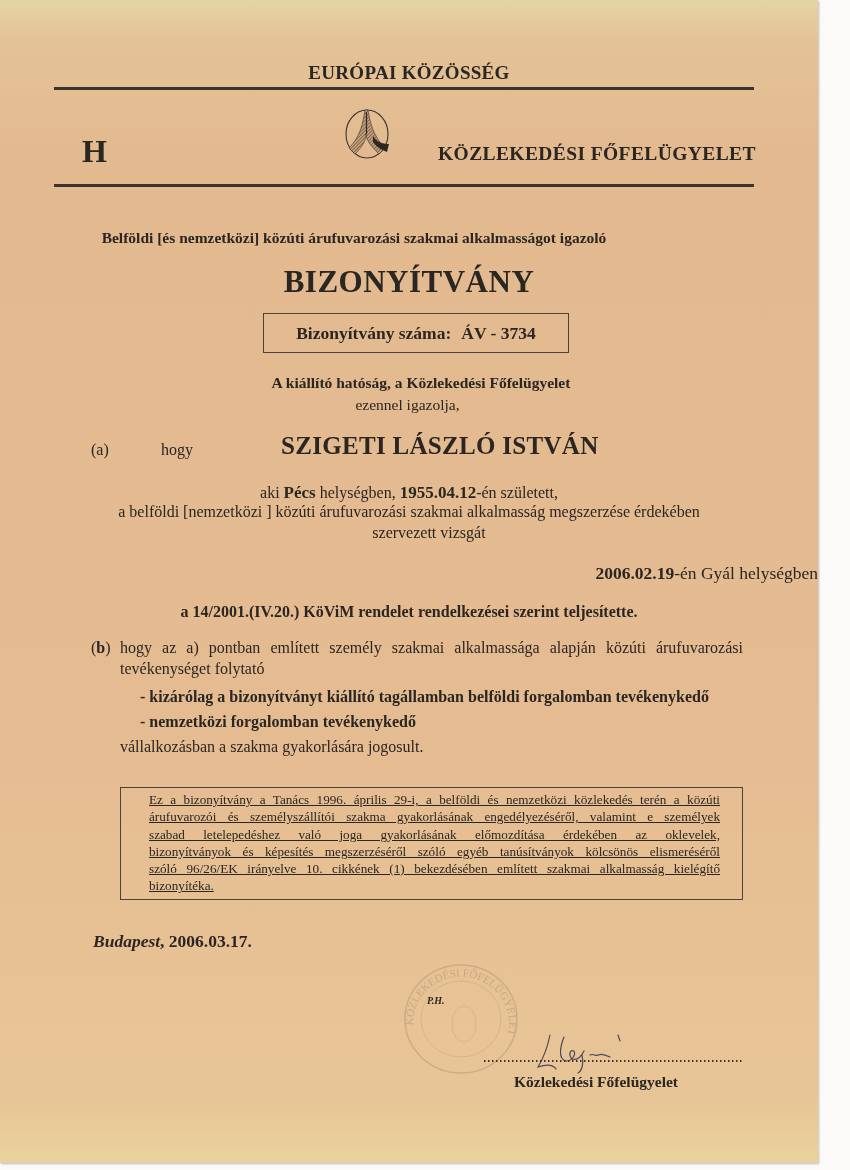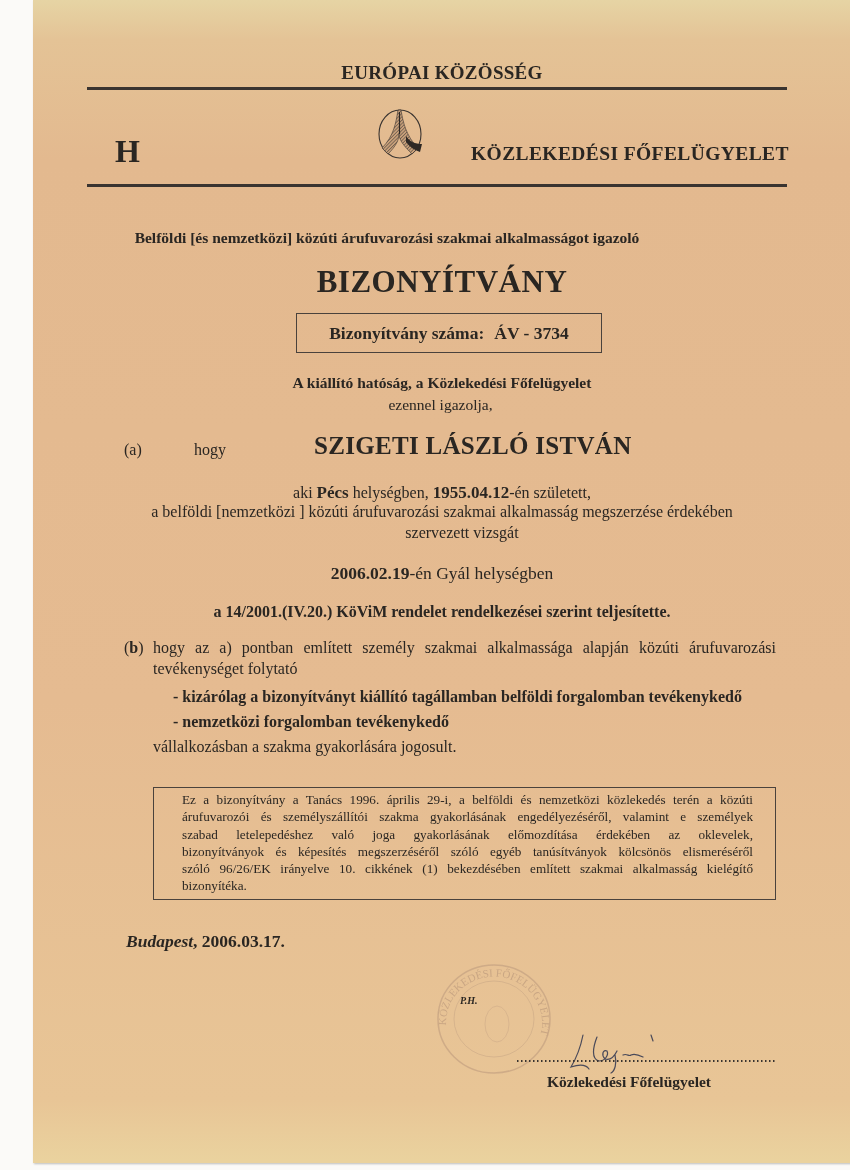--- a/index.html
+++ b/index.html
@@ -6,21 +6,20 @@
     body {
       width: 850px; height: 1170px; position: relative; overflow: hidden;
       background: #fbfaf8;
       font-family: "Liberation Serif", "DejaVu Serif", serif;
       color: #2a2622;
     }
     .paper {
       position: absolute; left: 0; top: 0; width: 818px; height: 1163px;
       background: linear-gradient(180deg, #e6d4a4 0px, #e4c396 40px, #e3b98f 160px, #e5bb91 700px, #e8c596 1100px, #ead29e 1160px);
       box-shadow: 1px 1px 2px rgba(0,0,0,0.25);
-      margin-left: 33px;
     }
     .abs { position: absolute; }
     .center { text-align: center; }
 
     .eu-title { left: 0; width: 818px; top: 62px; font-size: 19px; font-weight: bold; letter-spacing: 0.3px; }
     .rule { left: 54px; width: 700px; height: 3px; background: #3a3430; }
     .rule.top { top: 87px; }
     .rule.bottom { top: 184px; }
     .country { left: 82px; top: 133px; font-size: 32px; font-weight: bold; }
     .logo { left: 337px; top: 104px; width: 60px; height: 58px; }
@@ -29,48 +28,48 @@
     .subtitle { left: 0; width: 708px; top: 229px; font-size: 15.5px; font-weight: bold; }
     .doc-title { left: 0; width: 818px; top: 264px; font-size: 31px; font-weight: bold; letter-spacing: 0.5px; }
     .number-box {
       left: 263px; top: 313px; width: 306px; height: 40px;
       border: 1.5px solid #4a423c; box-sizing: border-box;
       display: flex; align-items: center; justify-content: center;
       font-size: 17.5px; font-weight: bold;
     }
     .number-box .gap { display: inline-block; width: 10px; }
 
-    .issuer { left: 0; width: 818px; top: 374px; font-size: 15.5px; font-weight: bold; }
+    .issuer { left: 0; width: 818px; top: 374px; font-size: 15.5px; font-weight: bold; padding-left: 12px; }
     .certifies { left: 0; width: 815px; top: 396px; font-size: 15.5px; }
 
     .label-a { left: 91px; top: 441px; font-size: 16px; }
     .hogy { left: 161px; top: 441px; font-size: 16px; }
     .holder { left: 281px; top: 432px; font-size: 25px; font-weight: bold; letter-spacing: 0.3px; }
 
     .born { left: 0; width: 818px; top: 483px; font-size: 16px; }
     .born b { font-size: 17px; }
     .exam1 { left: 0; width: 818px; top: 503px; font-size: 16px; }
     .exam2 { left: 0; width: 818px; top: 524px; font-size: 16px; padding-left: 20px; }
-    .exam-date { left: 0; width: 818px; top: 563px; font-size: 17.5px; }
+    .exam-date { left: 0; width: 818px; top: 563px; font-size: 17.5px; text-align: right; }
     .exam-date b { font-weight: bold; }
     .decree { left: 0; width: 818px; top: 603px; font-size: 16px; font-weight: bold; }
 
     .label-b { left: 91px; top: 639px; font-size: 16px; }
     .label-b b { font-weight: bold; }
     .b-text1 { left: 120px; top: 639px; width: 623px; font-size: 16px; text-align: justify; text-align-last: justify; word-spacing: 2px; }
     .b-text2 { left: 120px; top: 660px; font-size: 16px; }
     .bullet1 { left: 140px; top: 688px; font-size: 16px; font-weight: bold; }
     .bullet2 { left: 140px; top: 713px; font-size: 16px; font-weight: bold; text-align: center; }
     .b-end { left: 120px; top: 738px; font-size: 16px; }
 
     .legal-box {
       left: 120px; top: 787px; width: 623px; height: 113px;
       border: 1.5px solid #4a423c; box-sizing: border-box;
       padding: 3px 22px 0 28px;
-      font-size: 13.2px; line-height: 17.3px; text-align: justify;
+      font-size: 13.2px; line-height: 17.3px; text-align: justify; text-decoration: underline;
     }
     .legal-box .ln { display: block; text-align: justify; text-align-last: justify; white-space: nowrap; }
     .legal-box .ln.last { text-align-last: left; }
 
     .place-date { left: 93px; top: 931px; font-size: 17.5px; font-weight: bold; }
     .place-date i { font-style: italic; }
 
     .stamp { left: 402px; top: 962px; width: 118px; height: 114px; }
     .ph { left: 427px; top: 995px; font-size: 10px; font-weight: bold; font-style: italic; }
     .signature { left: 530px; top: 1025px; width: 115px; height: 50px; }

